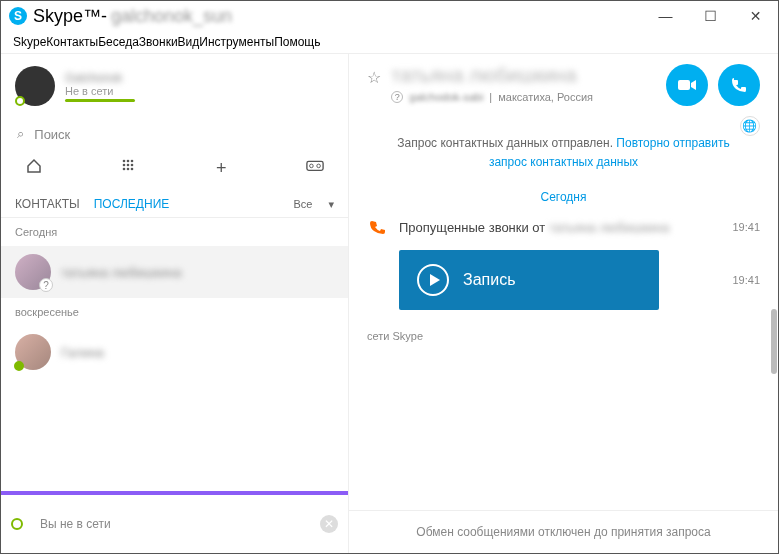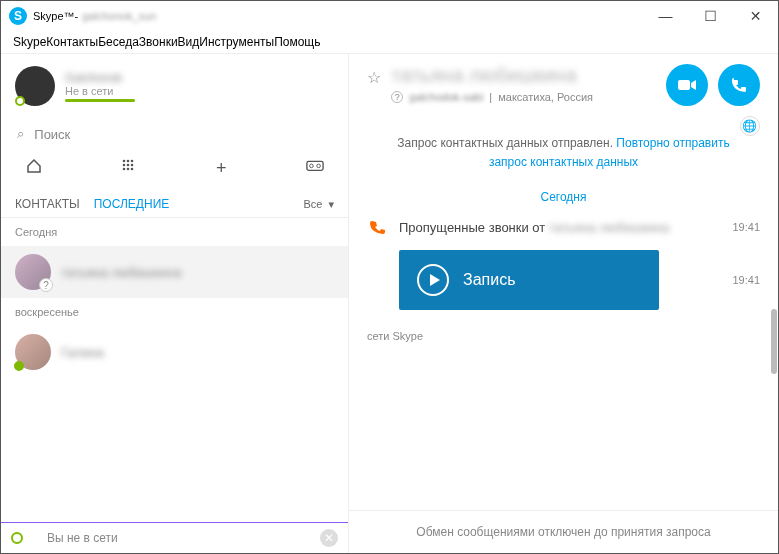--- a/index.html
+++ b/index.html
@@ -1,50 +1,50 @@
 <!DOCTYPE html>
 <html><head>
 <meta charset="utf-8">
 <style>
 * { margin: 0; padding: 0; box-sizing: border-box; font-family: "Segoe UI", Arial, sans-serif; }
 body { background: #fff; width: 779px; height: 554px; border: 1px solid #555; display: flex; flex-direction: column; overflow: hidden; }
 .titlebar { display: flex; align-items: center; height: 30px; padding: 0 0 0 8px; }
 .titlebar .logo { width: 18px; height: 18px; background: #00aff0; border-radius: 50%; color: #fff; font-weight: bold; display: flex; align-items: center; justify-content: center; font-size: 12px; margin-right: 6px; }
-.titlebar .title { font-size: 11px; }
+.titlebar .title { font-size: 18px; }
 .titlebar .blur { color: #999; filter: blur(2px); margin-left: 4px; }
 .winctrl { margin-left: auto; display: flex; }
 .winctrl > div { width: 45px; height: 30px; display: flex; align-items: center; justify-content: center; font-size: 14px; color: #444; }
 .menubar { display: flex; padding: 4px 12px; font-size: 12px; border-bottom: 1px solid #eee; }
 .menubar span { cursor: default; }
 .content { flex: 1; display: flex; min-height: 0; }
 .sidebar { width: 348px; border-right: 1px solid #eee; display: flex; flex-direction: column; min-height: 0; }
 .profile { display: flex; align-items: center; padding: 12px 14px; gap: 10px; }
 .profile .avatar { width: 40px; height: 40px; border-radius: 50%; background: #333; position: relative; }
 .profile .avatar .dot { position: absolute; bottom: 0; left: 0; width: 10px; height: 10px; border: 2px solid #7fba00; border-radius: 50%; background: #fff; }
 .profile .info { font-size: 12px; }
 .profile .name { filter: blur(3px); color: #888; }
 .profile .status { color: #999; font-size: 11px; }
 .profile .under { height: 3px; background: #7fba00; border-radius: 2px; width: 70px; margin-top: 2px; }
 .search { display: flex; align-items: center; padding: 8px 16px; color: #888; font-size: 13px; gap: 10px; }
 .toolbar { display: flex; justify-content: space-between; padding: 8px 24px 12px 24px; color: #555; }
 .toolbar > div { width: 18px; display: flex; justify-content: center; }
 .tabs { display: flex; align-items: center; padding: 6px 14px; font-size: 12px; border-bottom: 1px solid #eee; gap: 14px; }
 .tabs .t { color: #666; }
 .tabs .t.active { color: #0099e5; }
-.tabs .filter { margin-left: auto; color: #666; font-size: 11px; display: flex; align-items: center; gap: 6px; }
+.tabs .filter { margin-left: auto; color: #666; font-size: 11px; display: flex; align-items: center; gap: 16px; }
 .list { flex: 1; overflow: auto; font-size: 12px; }
 .group { padding: 8px 14px; color: #888; font-size: 11px; }
 .item { display: flex; align-items: center; padding: 8px 14px; gap: 10px; }
 .item.sel { background: #f3f3f3; }
 .item .av { width: 36px; height: 36px; border-radius: 50%; background: linear-gradient(135deg,#cfb0c5,#9a879a); position: relative; }
 .item .av .q { position: absolute; bottom: -2px; right: -2px; width: 14px; height: 14px; border-radius: 50%; background: #fff; border: 1px solid #ccc; color: #888; font-size: 10px; display: flex; align-items: center; justify-content: center; }
 .item .av .on { position: absolute; bottom: -1px; left: -1px; width: 10px; height: 10px; border: 2px solid #7fba00; border-radius: 50%; background: #7fba00; }
 .item .name { filter: blur(3px); color: #888; font-size: 13px; }
 .earlier { padding: 12px 14px; color: #0099e5; font-size: 12px; }
-.offline { border-top: 1px solid #8b5cf6; padding: 6px 10px; font-size: 12px; color: #888; display: flex; align-items: center; gap: 24px; }
+.offline { border-top: 4px solid #8b5cf6; padding: 20px 10px; font-size: 12px; color: #888; display: flex; align-items: center; gap: 17px; }
 .offline .dot { width: 12px; height: 12px; border: 2px solid #7fba00; border-radius: 50%; }
 .offline .x { margin-left: auto; width: 18px; height: 18px; border-radius: 50%; background: #ddd; color: #fff; display: flex; align-items: center; justify-content: center; font-size: 12px; }
 .main { flex: 1; display: flex; flex-direction: column; min-height: 0; position: relative; }
 .chead { padding: 10px 18px; display: flex; align-items: flex-start; gap: 10px; }
 .chead .star { color: #888; margin-top: 4px; }
 .chead .tcol { flex: 1; }
 .chead .cname { font-size: 20px; color: #b8b8b8; filter: blur(3px); }
 .chead .sub { font-size: 11px; color: #888; display: flex; gap: 6px; align-items: center; margin-top: 4px; }
 .chead .sub .blur { filter: blur(2px); }
 .callbtns { display: flex; gap: 10px; }

